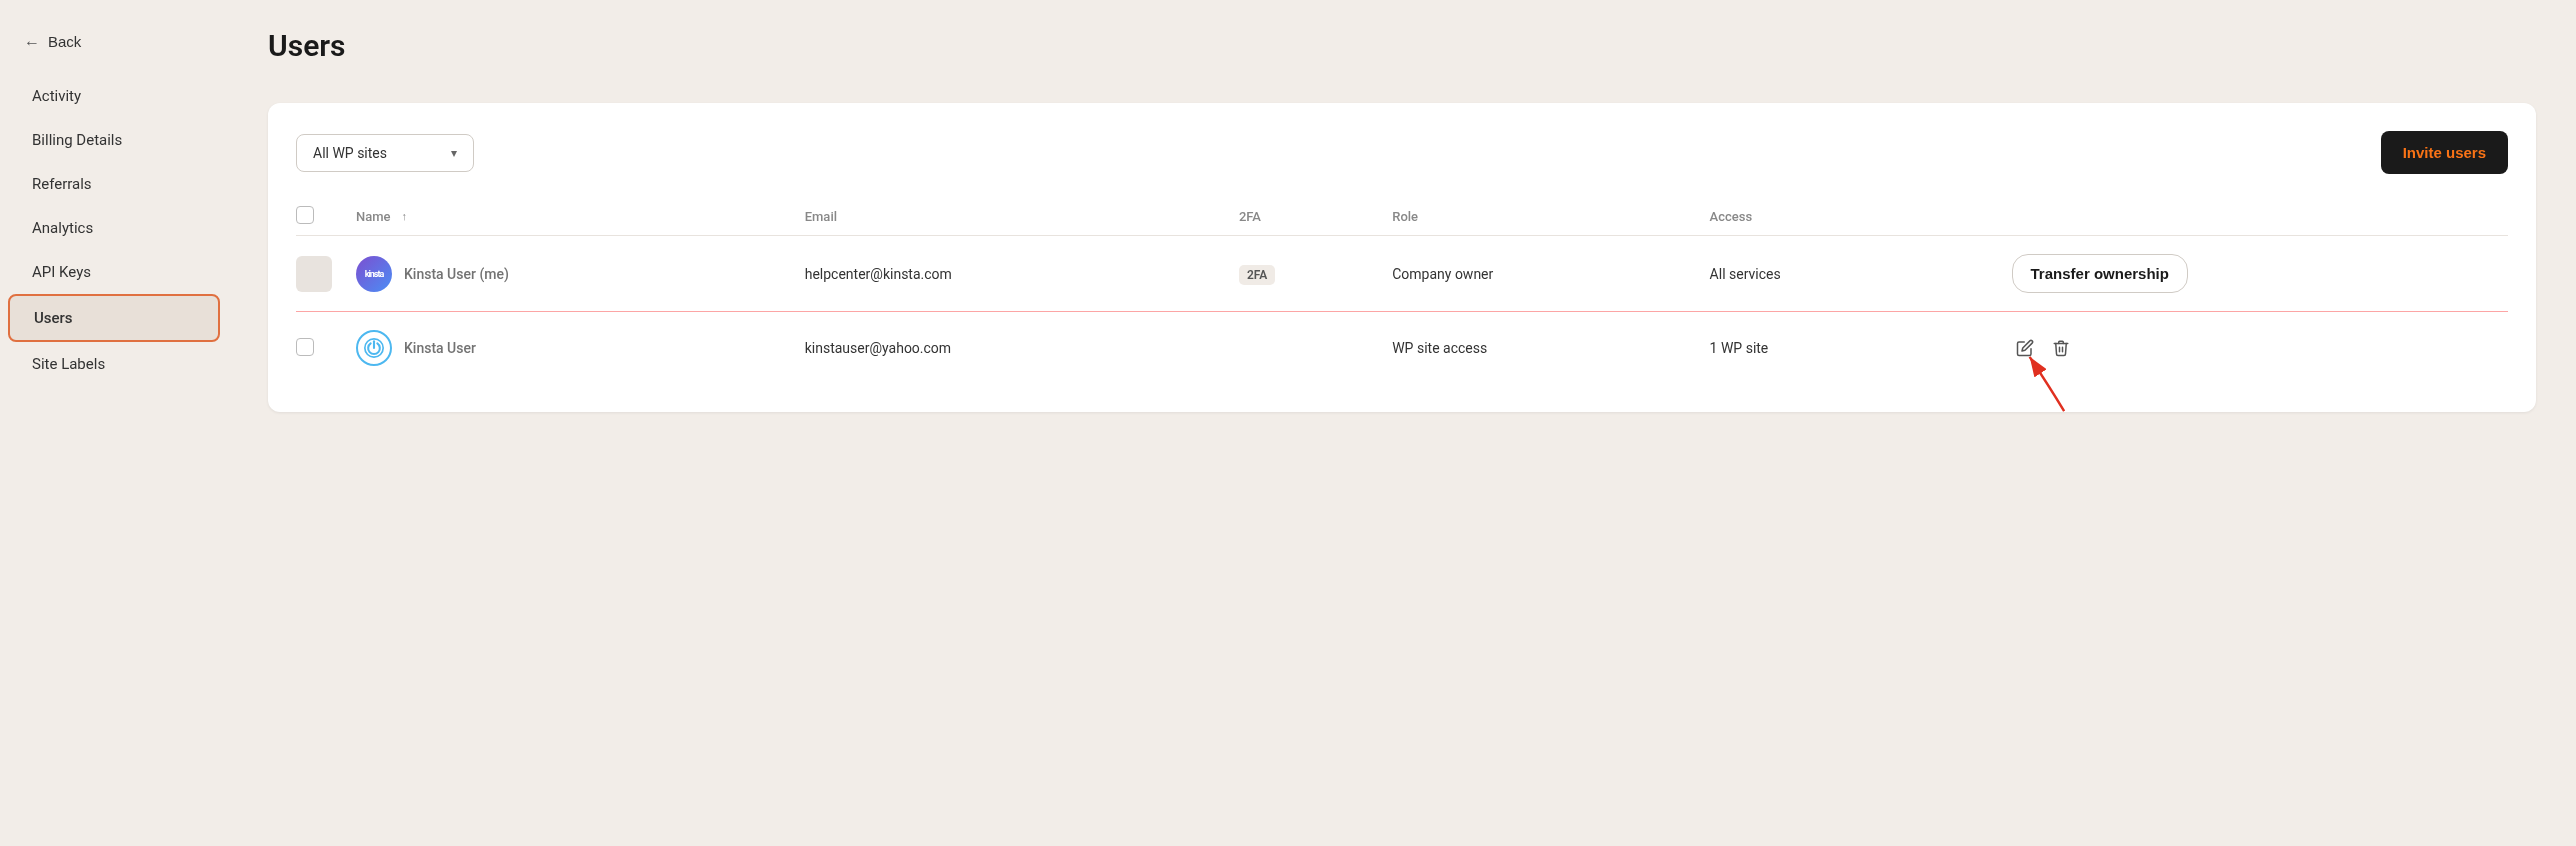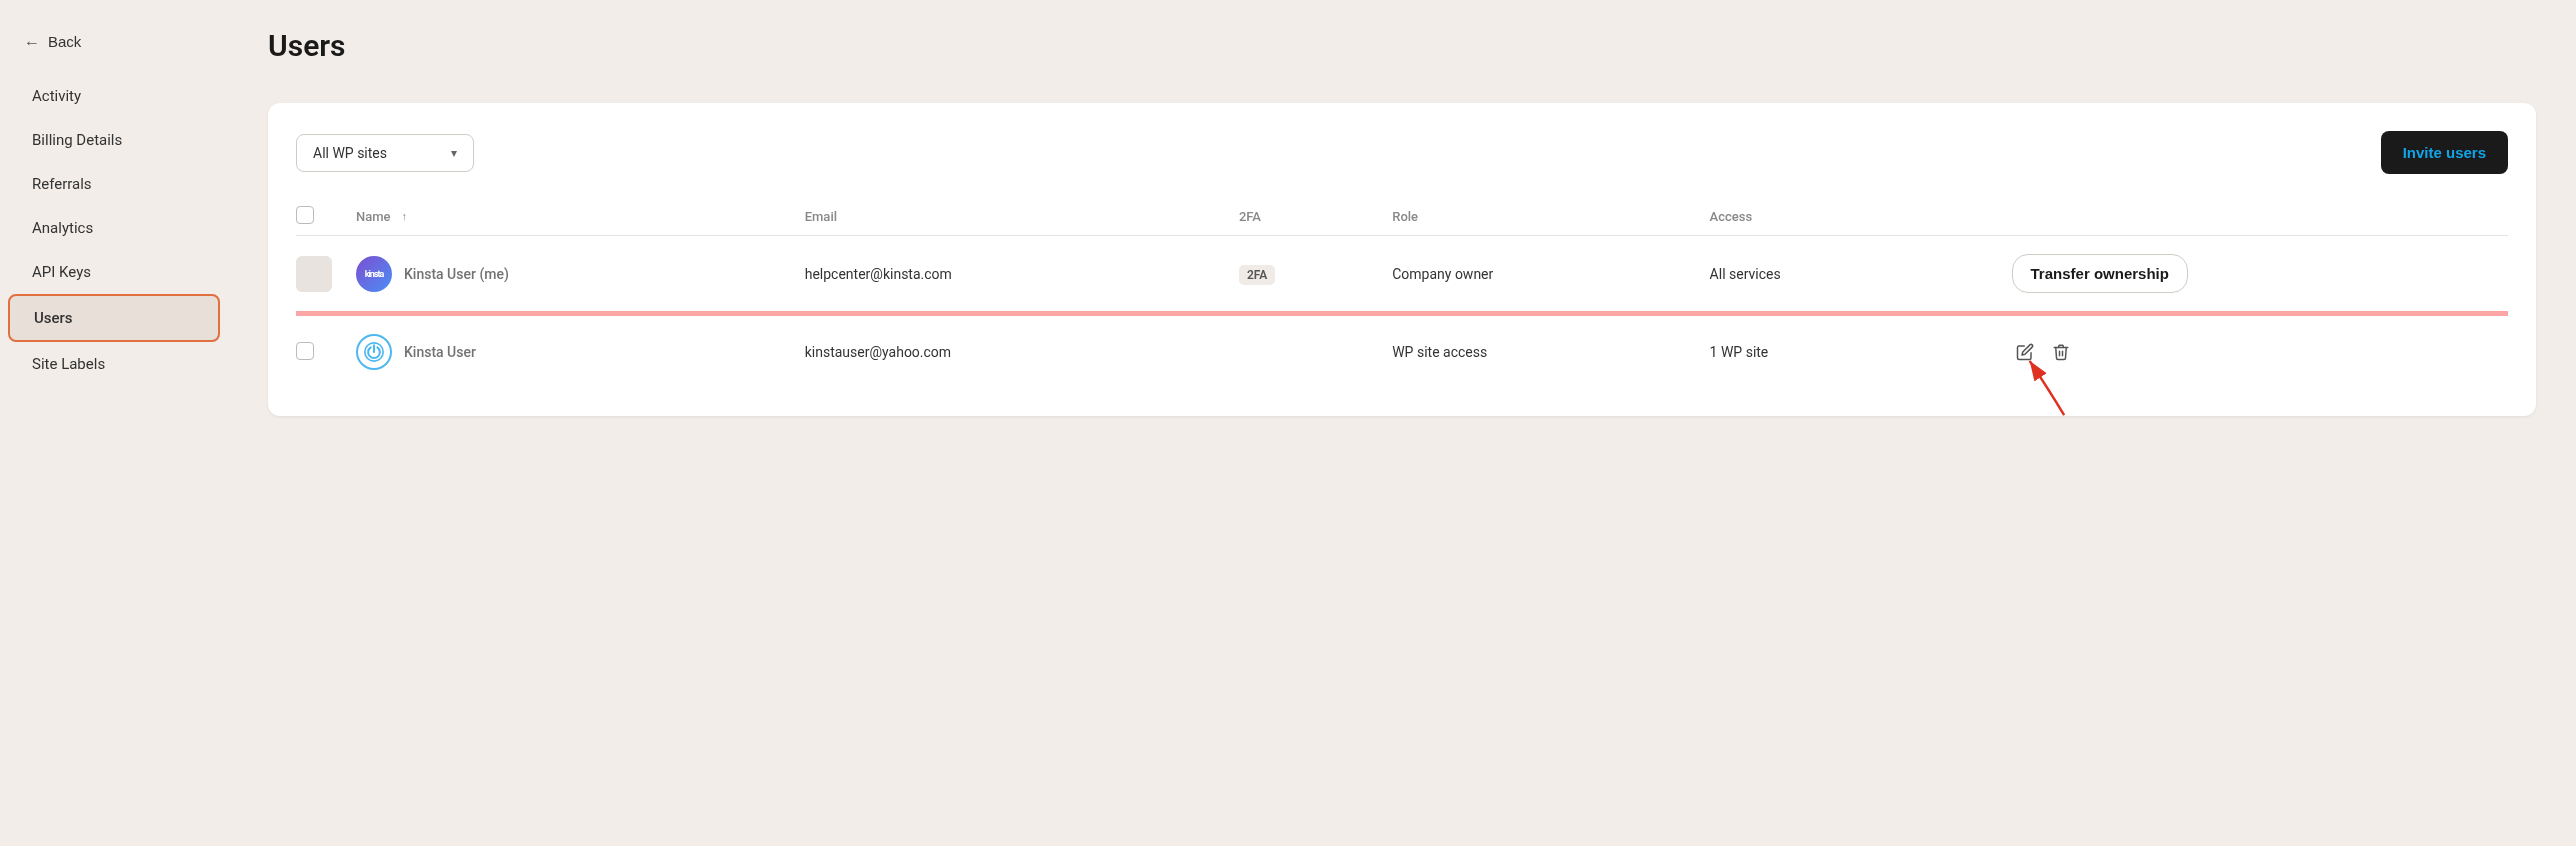--- a/index.html
+++ b/index.html
@@ -112,21 +112,21 @@
       justify-content: space-between;
     }
 
     .chevron-down {
       color: #666;
       font-size: 12px;
     }
 
     .invite-btn {
       background: #1a1a1a;
-      color: #0ea5e9;
+      color: #f97316;
       border: none;
       border-radius: 8px;
       padding: 13px 22px;
       font-size: 15px;
       font-weight: 600;
       cursor: pointer;
       white-space: nowrap;
     }
 
     
@@ -147,21 +147,21 @@
       padding: 8px 12px;
       white-space: nowrap;
     }
 
     .users-table th:first-child {
       width: 32px;
       padding-left: 0;
     }
 
     .users-table tbody tr {
-      border-bottom: 5px solid #fca5a5;
+      border-bottom: 1px solid #fca5a5;
     }
 
     .users-table tbody tr:last-child {
       border-bottom: none;
     }
 
     .users-table td {
       padding: 18px 12px;
       font-size: 14px;
       color: #333;

